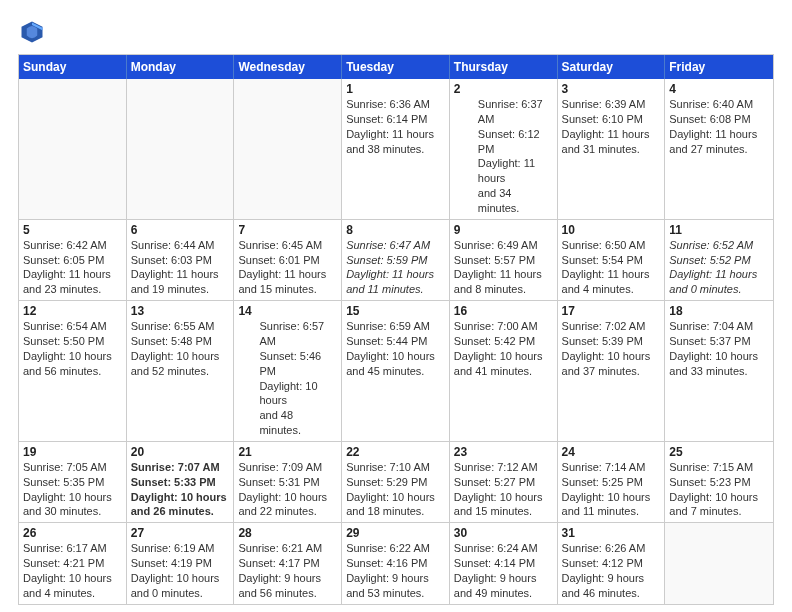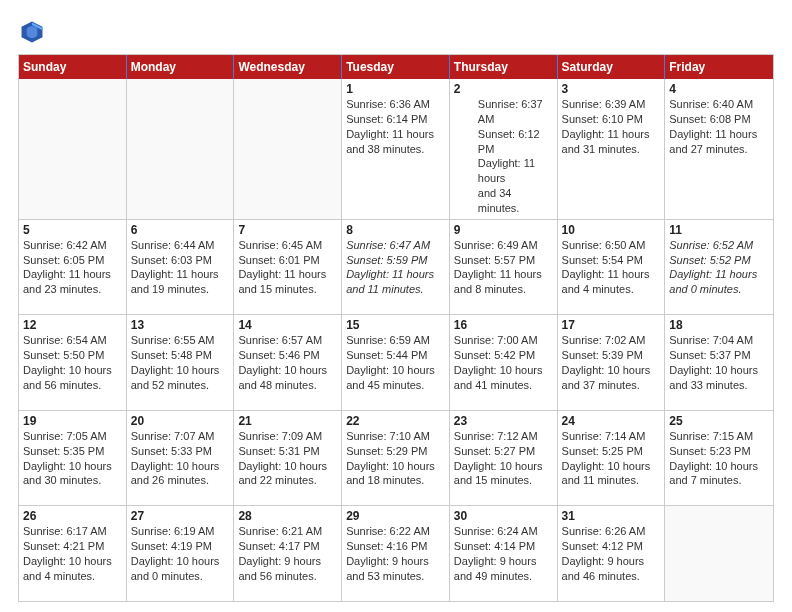--- a/index.html
+++ b/index.html
@@ -55,21 +55,21 @@
     }
     .calendar {
       flex: 1;
       display: flex;
       flex-direction: column;
       border: 1px solid #ccc;
     }
     .cal-header-row {
       display: grid;
       grid-template-columns: repeat(7, 1fr);
-      background: #b91c1c;
+      background: #1d4ed8;
     }
     .cal-header-cell {
       color: #fff;
       font-size: 12px;
       font-weight: bold;
       padding: 5px 4px;
       text-align: left;
       border-right: 1px solid #4a7acd;
     }
     .cal-header-cell:last-child { border-right: none; }
@@ -238,21 +238,21 @@
           </div>
           <div class="cal-cell">
             <span class="day-num">13</span>
             <div class="cell-info" style="white-space: pre-line;">Sunrise: 6:55 AM
 Sunset: 5:48 PM
 Daylight: 10 hours
 and 52 minutes.</div>
           </div>
           <div class="cal-cell">
             <span class="day-num">14</span>
-            <div class="cell-info" style="white-space: pre-line;">Sunrise: 6:57 AM
+            <div class="cell-info" style="white-space: pre-line; margin-left: 21px;">Sunrise: 6:57 AM
 Sunset: 5:46 PM
 Daylight: 10 hours
 and 48 minutes.</div>
           </div>
           <div class="cal-cell">
             <span class="day-num">15</span>
             <div class="cell-info" style="white-space: pre-line;">Sunrise: 6:59 AM
 Sunset: 5:44 PM
 Daylight: 10 hours
 and 45 minutes.</div>
@@ -282,21 +282,21 @@
         <div class="cal-row">
           <div class="cal-cell">
             <span class="day-num">19</span>
             <div class="cell-info" style="white-space: pre-line;">Sunrise: 7:05 AM
 Sunset: 5:35 PM
 Daylight: 10 hours
 and 30 minutes.</div>
           </div>
           <div class="cal-cell">
             <span class="day-num">20</span>
-            <div class="cell-info" style="white-space: pre-line;">Sunrise: 7:07 AM
+            <div class="cell-info" style="white-space: pre-line; font-weight: bold;">Sunrise: 7:07 AM
 Sunset: 5:33 PM
 Daylight: 10 hours
 and 26 minutes.</div>
           </div>
           <div class="cal-cell">
             <span class="day-num">21</span>
             <div class="cell-info" style="white-space: pre-line;">Sunrise: 7:09 AM
 Sunset: 5:31 PM
 Daylight: 10 hours
 and 22 minutes.</div>

